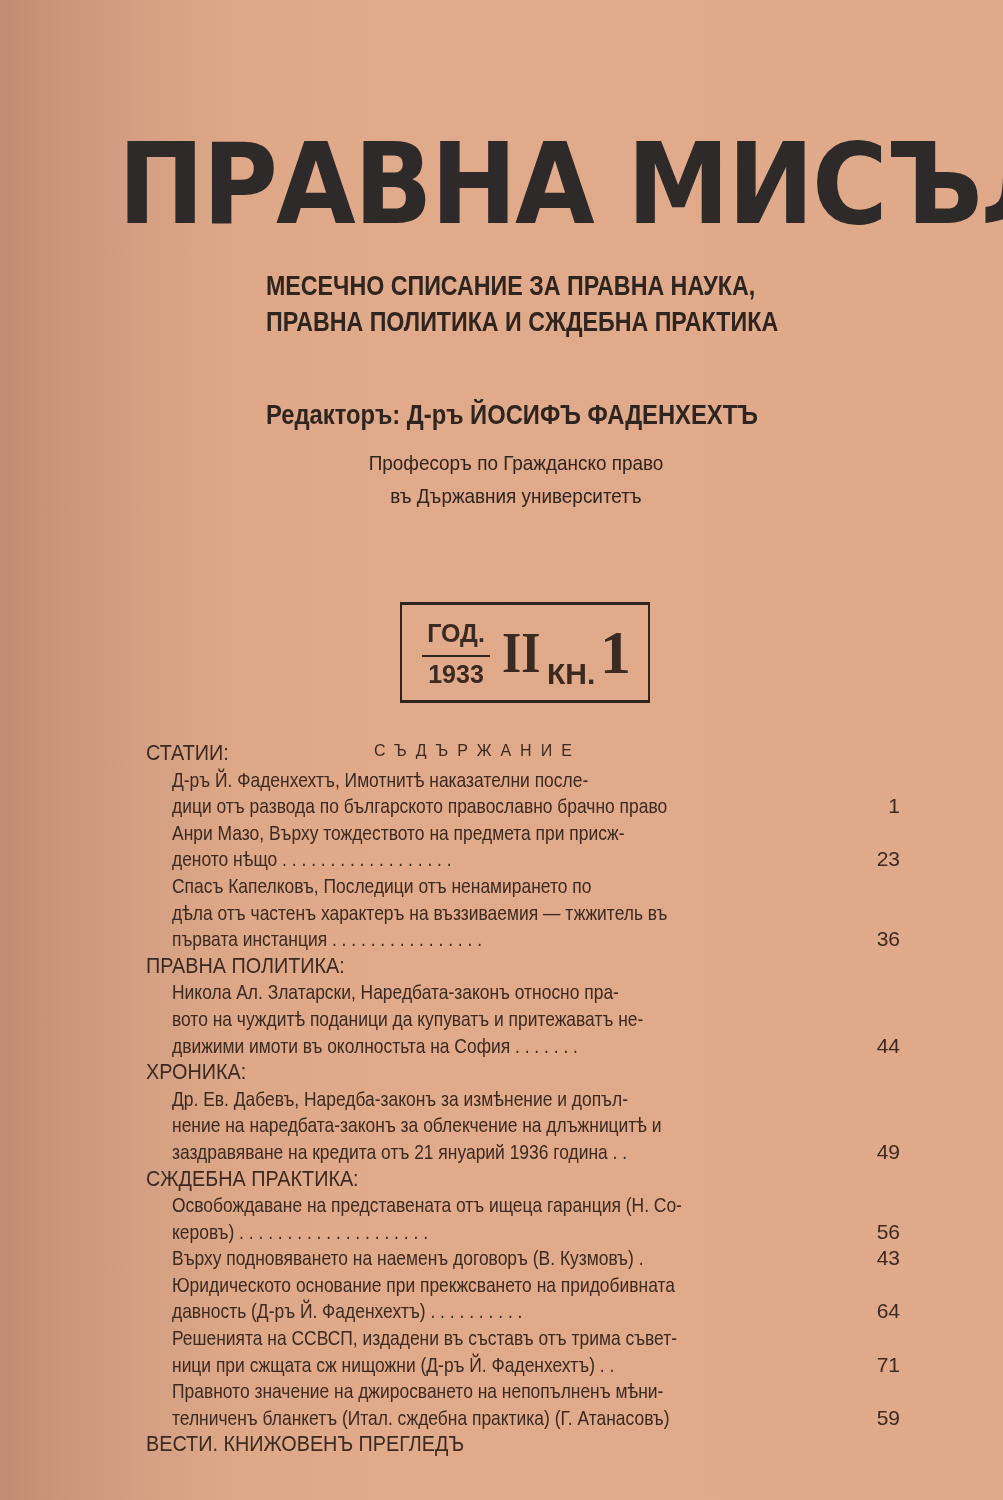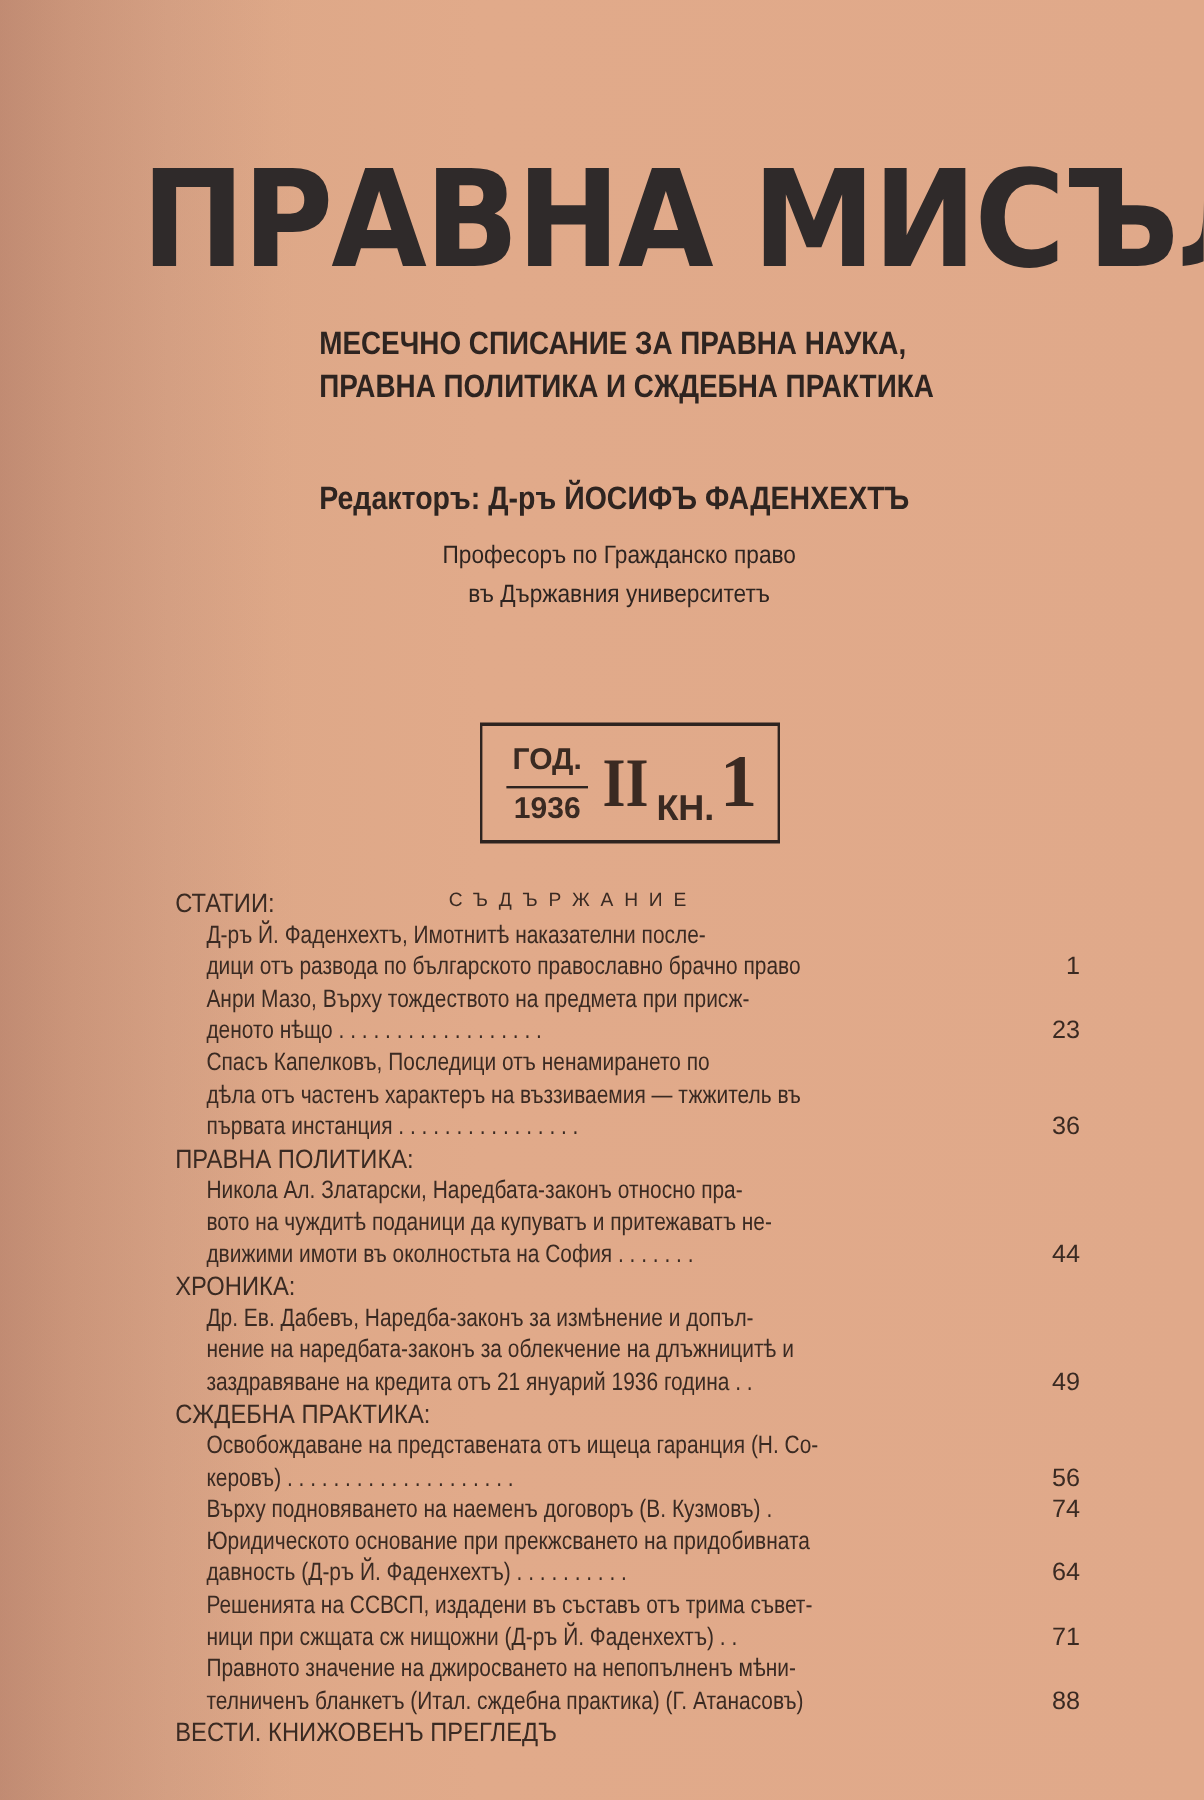--- a/index.html
+++ b/index.html
@@ -115,21 +115,21 @@
   <div class="editor">Редакторъ: Д-ръ ЙОСИФЪ ФАДЕНХЕХТЪ</div>
 
   <div class="editor-role">
     <div>Професоръ по Гражданско право</div>
     <div>въ Държавния университетъ</div>
   </div>
 
   <div class="issue-box">
     <div class="god">ГОД.</div>
     <div class="frac-line"></div>
-    <div class="year">1936</div>
+    <div class="year">1933</div>
     <div class="vol">II</div>
     <div class="kn">КН.</div>
     <div class="num">1</div>
   </div>
 
   <div class="contents-title">СЪДЪРЖАНИЕ</div>
 
   <div class="toc">
 
     <div class="section">СТАТИИ:</div>
@@ -167,33 +167,33 @@
     </div>
 
     <div class="section">СЖДЕБНА ПРАКТИКА:</div>
     <div class="entry">
       <span class="line">Освобождаване на представената отъ ищеца гаранция (Н. Со-</span>
       <span class="line">керовъ) . . . . . . . . . . . . . . . . . . . .</span>
       <span class="page-no">56</span>
     </div>
     <div class="entry">
       <span class="line">Върху подновяването на наеменъ договоръ (В. Кузмовъ) .</span>
-      <span class="page-no">74</span>
+      <span class="page-no">43</span>
     </div>
     <div class="entry">
       <span class="line">Юридическото основание при прекжсването на придобивната</span>
       <span class="line">давность (Д-ръ Й. Фаденхехтъ) . . . . . . . . . .</span>
       <span class="page-no">64</span>
     </div>
     <div class="entry">
       <span class="line">Решенията на ССВСП, издадени въ съставъ отъ трима съвет-</span>
       <span class="line">ници при сжщата сж нищожни (Д-ръ Й. Фаденхехтъ) . .</span>
       <span class="page-no">71</span>
     </div>
     <div class="entry">
       <span class="line">Правното значение на джиросването на непопълненъ мѣни-</span>
       <span class="line">телниченъ бланкетъ (Итал. сждебна практика) (Г. Атанасовъ)</span>
-      <span class="page-no">88</span>
+      <span class="page-no">59</span>
     </div>
 
     <div class="section">ВЕСТИ. КНИЖОВЕНЪ ПРЕГЛЕДЪ</div>
   </div>
 </div>
 
 </body></html>

